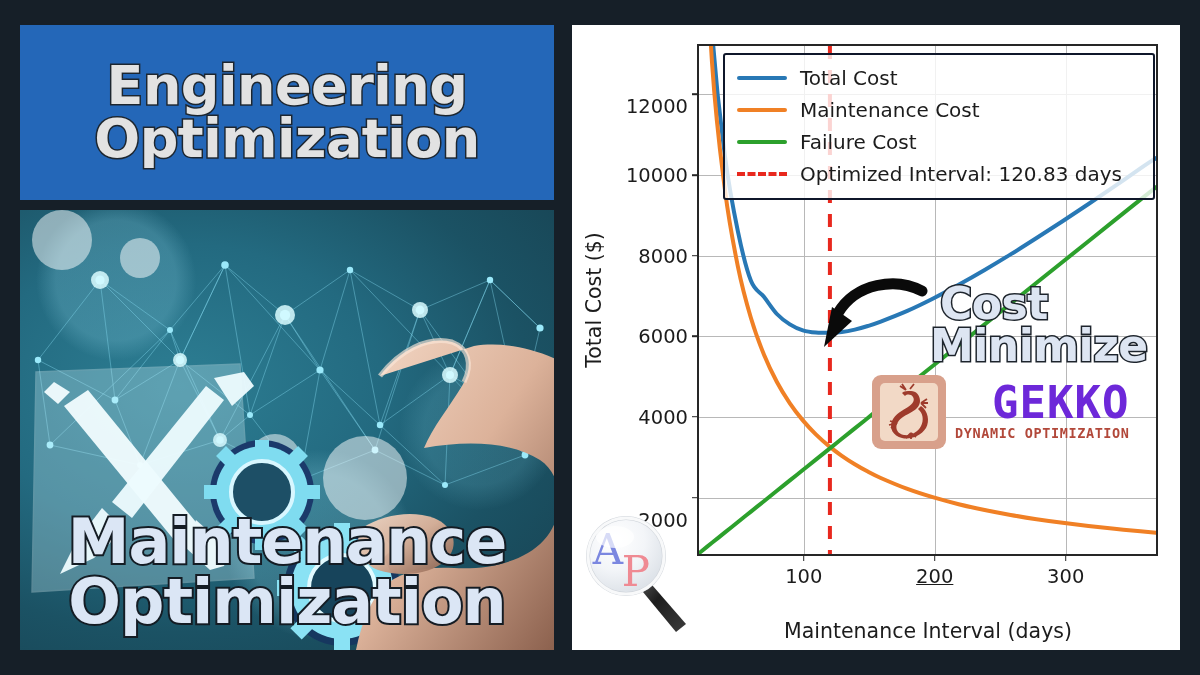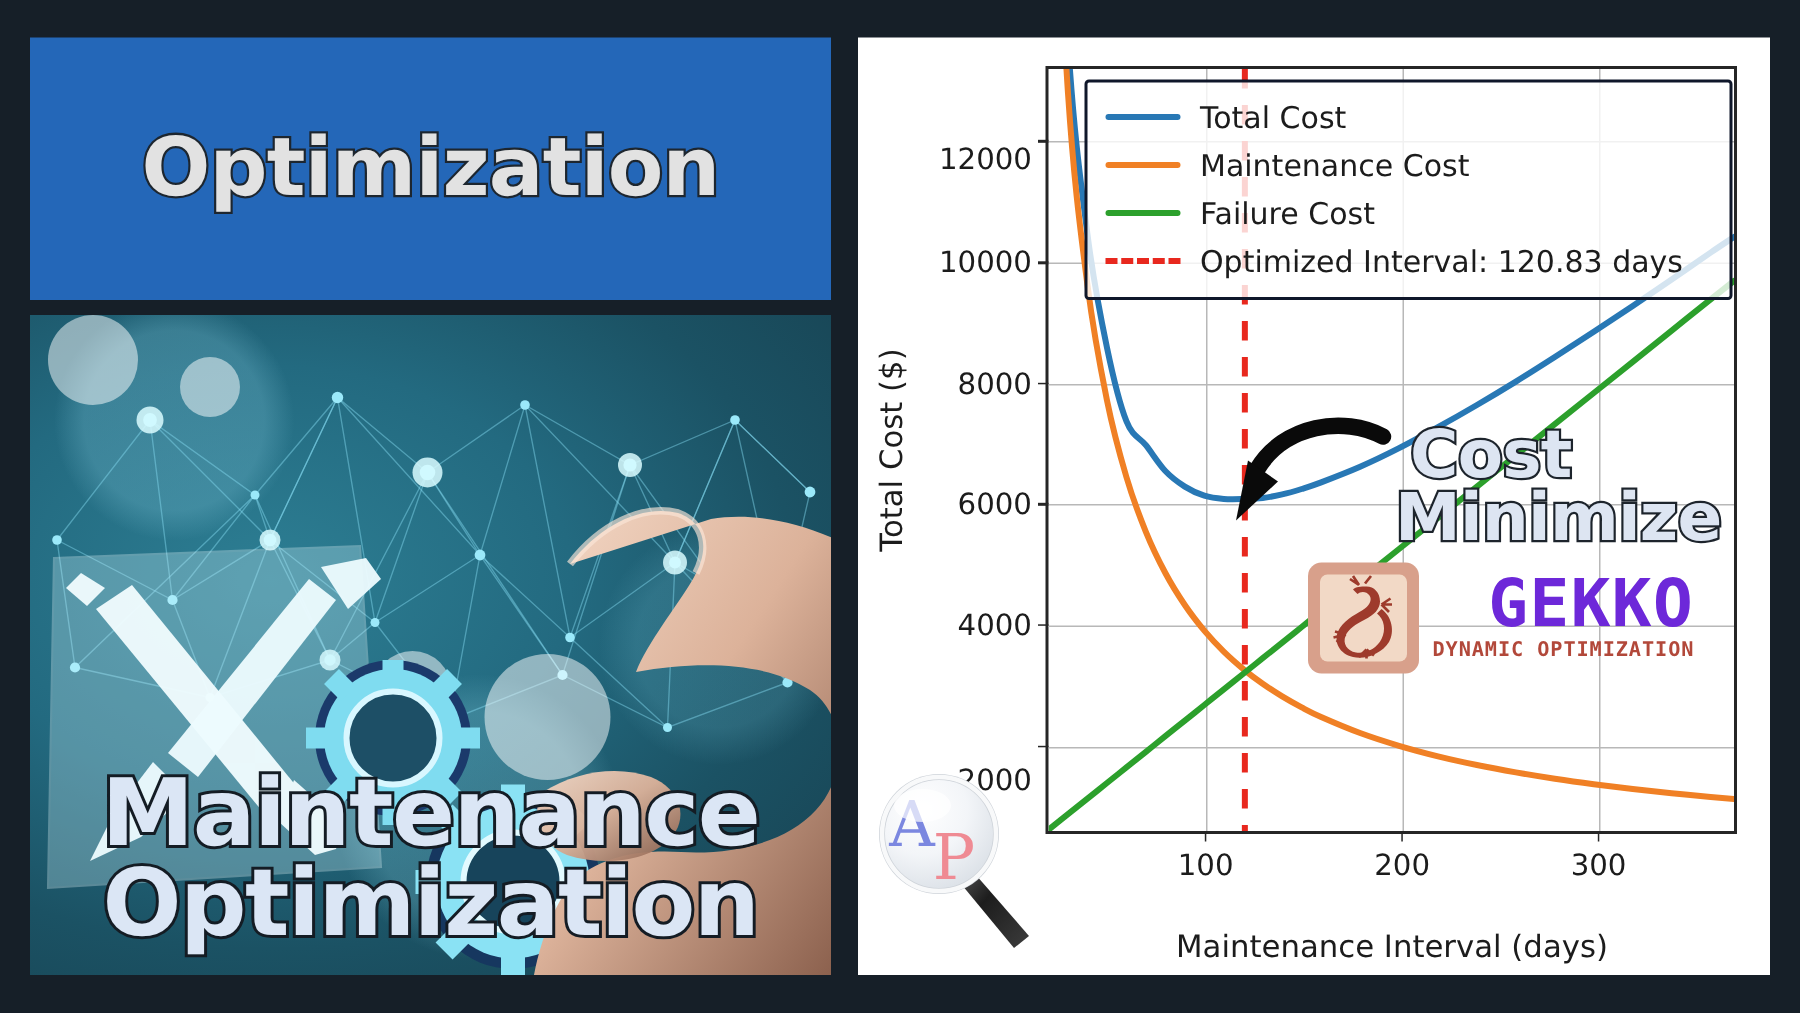--- a/index.html
+++ b/index.html
@@ -141,20 +141,21 @@
   #ap-logo{position:absolute;left:10px;top:487px;width:116px;height:120px;}
 </style>
 </head>
 <body>
 
 <div id="root">
 
   <div id="left-col">
 
     <div id="title-banner">
+      <div class="banner-line">Engineering</div>
       <div class="banner-line">Optimization</div>
     </div>
 
     <div id="hero-image">
       <div id="hero-bg"></div>
 
       <svg id="hero-net" viewBox="0 0 534 440" preserveAspectRatio="none">
         <g stroke="#86dcf2" stroke-opacity="0.45" stroke-width="0.9" fill="none">
           <path d="M18 150 L80 70 L150 120 L205 55 L265 105 L330 60 L400 100 L470 70 L520 118"></path>
           <path d="M18 150 L95 190 L160 150 L230 205 L300 160 L360 215 L430 165 L500 205"></path>
@@ -317,21 +318,21 @@
           <div class="ytick" style="top: 209.638px;">8000</div>
           <div class="ytick-mark" style="top: 129.008px;"></div>
           <div class="ytick" style="top: 129.008px;">10000</div>
           <div class="ytick-mark" style="top: 48.378px;"></div>
           <div class="ytick" style="top: 48.378px; margin-top: 12px;">12000</div>
         </div>
       <div id="xticks">
           <div class="xtick-mark" style="left: 104.773px;"></div>
           <div class="xtick" style="left: 104.773px;">100</div>
           <div class="xtick-mark" style="left: 235.739px;"></div>
-          <div class="xtick" style="left: 235.739px;">200</div>
+          <div class="xtick" style="left: 235.739px; text-decoration: underline;">200</div>
           <div class="xtick-mark" style="left: 366.705px;"></div>
           <div class="xtick" style="left: 366.705px;">300</div>
         </div>
 
       <svg id="curves" viewBox="0 0 461 512" preserveAspectRatio="none">
           <clipPath id="plotclip">
             <rect x="0" y="0" width="461" height="512"></rect>
           </clipPath>
           <g clip-path="url(#plotclip)">
             <path d="M0.00 -284.22 C2.18 -239.87,8.73 -83.99,13.10 -18.14 C17.46 47.71,21.83 76.67,26.19 110.87 C30.56 145.07,34.92 166.10,39.29 187.06 C43.66 208.03,48.02 225.70,52.39 236.65 C56.75 247.60,61.12 247.20,65.48 252.77 C69.85 258.35,74.21 265.47,78.58 270.11 C82.95 274.75,87.31 277.84,91.68 280.59 C96.04 283.35,100.41 285.26,104.77 286.64 C109.14 288.02,113.32 288.48,117.87 288.86 C122.42 289.23,127.69 289.00,132.05 288.90 C136.42 288.80,139.88 288.76,144.06 288.25 C148.25 287.74,152.79 286.84,157.16 285.83 C161.52 284.83,165.89 283.55,170.26 282.20 C174.62 280.86,176.80 280.26,183.35 277.77 C189.90 275.28,200.81 271.12,209.55 267.29 C218.28 263.46,227.01 259.23,235.74 254.79 C244.47 250.36,253.20 245.52,261.93 240.68 C270.66 235.84,279.39 230.87,288.13 225.76 C296.86 220.66,305.59 215.42,314.32 210.04 C323.05 204.67,331.78 199.09,340.51 193.51 C349.24 187.93,357.97 182.29,366.70 176.58 C375.44 170.87,384.17 165.09,392.90 159.24 C401.63 153.40,410.36 147.49,419.09 141.51 C427.82 135.53,438.30 128.13,445.28 123.36 C452.27 118.59,458.38 114.63,461.00 112.88" fill="none" stroke="#2878b5" stroke-width="4" stroke-linecap="round" vector-effect="non-scaling-stroke"></path>

